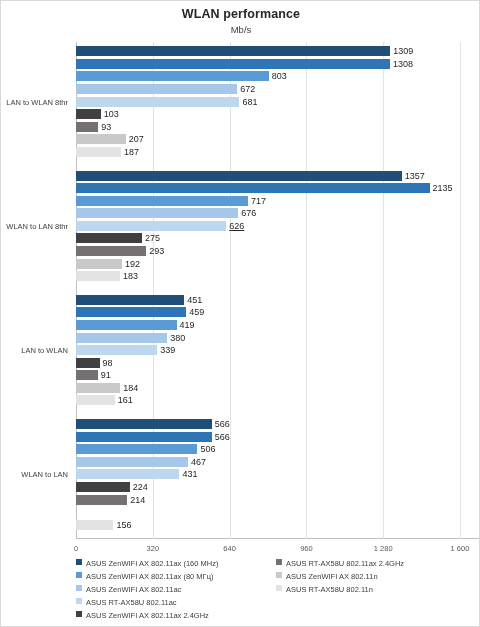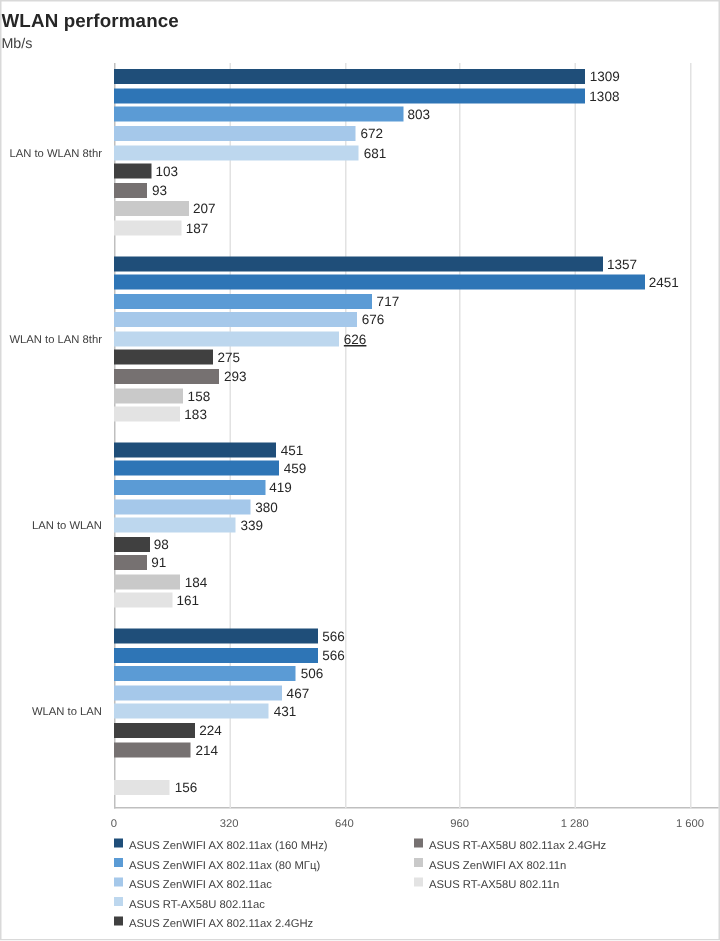--- a/index.html
+++ b/index.html
@@ -18,21 +18,21 @@
     background: #ffffff;
     border: 1px solid #d9d9d9;
     overflow: hidden;
   }
   
   #title-block {
     position: absolute;
     left: 0;
     top: 6px;
     width: 480px;
-    text-align: left;
+    text-align: center;
   }
   #chart-title {
     font-size: 12.5px;
     font-weight: bold;
     color: #262626;
     letter-spacing: 0.1px;
   }
   #chart-subtitle {
     margin-top: 3px;
     font-size: 9.5px;
@@ -202,21 +202,21 @@
             <div class="bar-value" style="left: 47.88px;">187</div>
           </div>
         </div>
         <div class="group" style="top: 124.25px; height: 124.25px;">
           <div class="bar-row" style="top: 4.25833px; height: 10.0667px;">
             <div class="bar" style="width: 325.68px; background: rgb(31, 78, 121);"></div>
             <div class="bar-value" style="left: 328.68px;">1357</div>
           </div>
           <div class="bar-row" style="top: 16.8417px; height: 10.0667px;">
             <div class="bar" style="width: 353.52px; background: rgb(46, 117, 182);"></div>
-            <div class="bar-value" style="left: 356.52px;">2451</div>
+            <div class="bar-value" style="left: 356.52px;">2135</div>
           </div>
           <div class="bar-row" style="top: 29.425px; height: 10.0667px;">
             <div class="bar" style="width: 172.08px; background: rgb(91, 155, 213);"></div>
             <div class="bar-value" style="left: 175.08px;">717</div>
           </div>
           <div class="bar-row" style="top: 42.0083px; height: 10.0667px;">
             <div class="bar" style="width: 162.24px; background: rgb(165, 200, 234);"></div>
             <div class="bar-value" style="left: 165.24px;">676</div>
           </div>
           <div class="bar-row" style="top: 54.5917px; height: 10.0667px;">
@@ -226,21 +226,21 @@
           <div class="bar-row" style="top: 67.175px; height: 10.0667px;">
             <div class="bar" style="width: 66px; background: rgb(64, 64, 64);"></div>
             <div class="bar-value" style="left: 69px;">275</div>
           </div>
           <div class="bar-row" style="top: 79.7583px; height: 10.0667px;">
             <div class="bar" style="width: 70.32px; background: rgb(118, 113, 113);"></div>
             <div class="bar-value" style="left: 73.32px;">293</div>
           </div>
           <div class="bar-row" style="top: 92.3417px; height: 10.0667px;">
             <div class="bar" style="width: 46.08px; background: rgb(201, 201, 201);"></div>
-            <div class="bar-value" style="left: 49.08px;">158</div>
+            <div class="bar-value" style="left: 49.08px;">192</div>
           </div>
           <div class="bar-row" style="top: 104.925px; height: 10.0667px;">
             <div class="bar" style="width: 43.92px; background: rgb(227, 227, 227);"></div>
             <div class="bar-value" style="left: 46.92px;">183</div>
           </div>
         </div>
         <div class="group" style="top: 248.5px; height: 124.25px;">
           <div class="bar-row" style="top: 4.25833px; height: 10.0667px;">
             <div class="bar" style="width: 108.24px; background: rgb(31, 78, 121);"></div>
             <div class="bar-value" style="left: 111.24px;">451</div>

